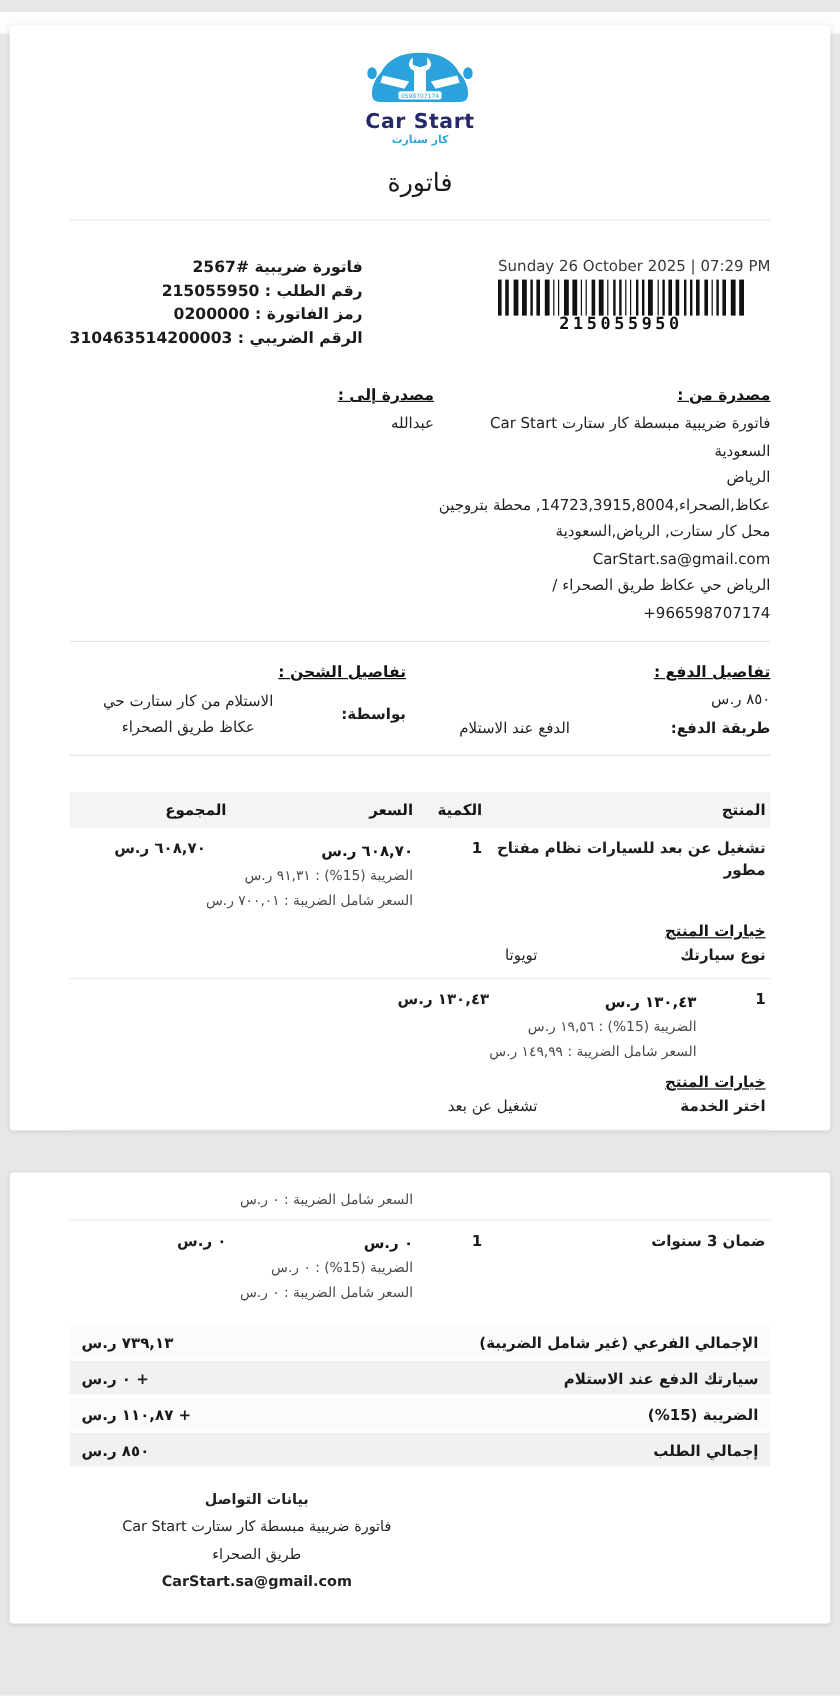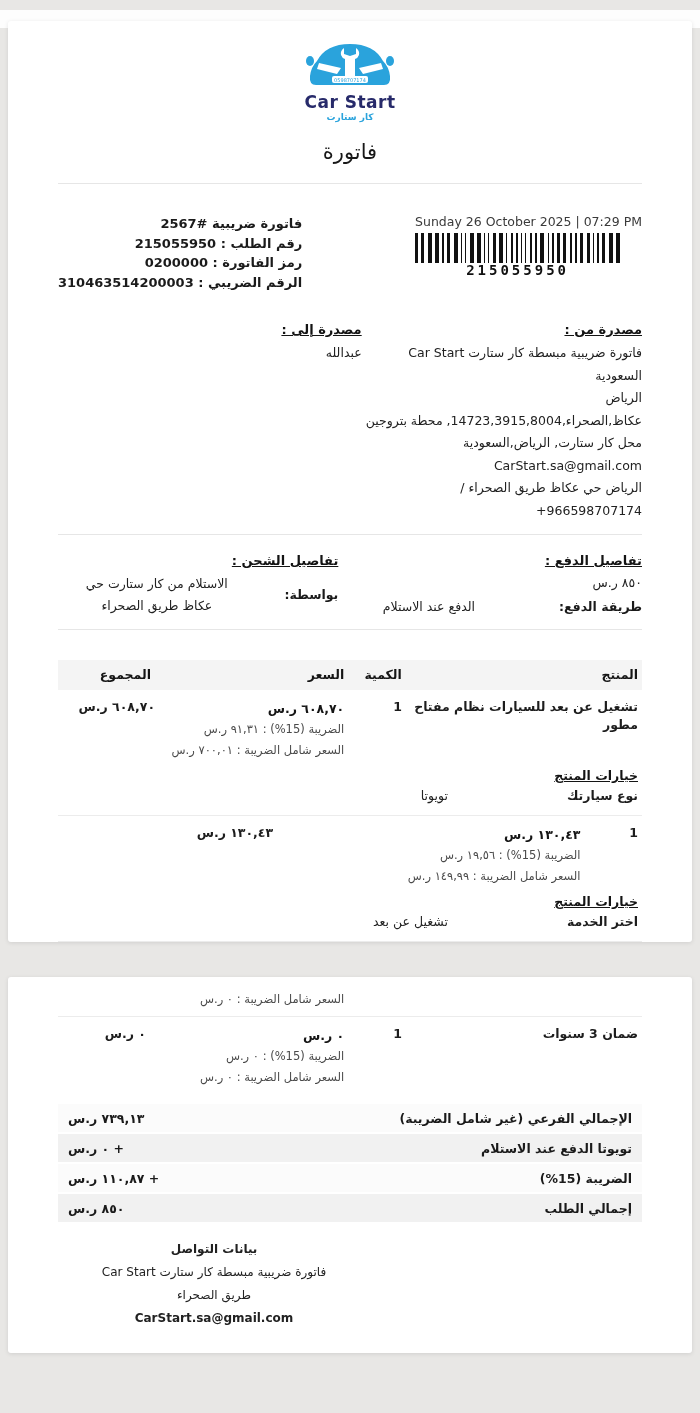--- a/index.html
+++ b/index.html
@@ -46,21 +46,21 @@
   .srow{display:flex;align-items:center;font-size:12.5px;line-height:22px;margin-top:2px;}
   .slabel{flex:0 0 38%;font-weight:bold;color:#1a1a1a;}
   .svalue{width:150px;color:#222;text-align:center;}
   
   .table{margin-top:30px;}
   .thead{display:flex;background:#f4f4f4;padding:6px 4px;font-size:12.5px;font-weight:bold;line-height:15px;color:#151515;}
   .trow{display:flex;padding:8px 4px 2px;font-size:12.5px;}
   .c-prod{flex:0 0 41%;font-weight:bold;line-height:18px;}
   .c-qty{flex:0 0 10%;line-height:18px;}
   .c-price{flex:0 0 27%;line-height:18px;}
-  .c-total{flex:1 1 auto;text-align:center;font-weight:bold;line-height:18px;}
+  .c-total{flex:1 1 auto;text-align:right;font-weight:bold;line-height:18px;}
   .thead .c-prod,.thead .c-qty,.thead .c-price{font-weight:bold;}
   .price-main{font-weight:bold;color:#151515;line-height:21px;}
   .price-sub{font-size:11.5px;color:#4a4a4a;font-weight:normal;line-height:21px;white-space:nowrap;}
   .qty-val{font-weight:bold;}
   .opts{margin-top:4px;padding:0 4px 8px;border-bottom:1px solid #ececec;}
   .opts-head{font-size:12.5px;font-weight:bold;text-decoration:underline;line-height:18px;color:#141414;}
   .opt-row{display:flex;font-size:12.5px;line-height:22px;}
   .opt-label{flex:0 0 33%;font-weight:bold;}
   .opt-value{color:#222;}
   .cont-row{display:flex;padding:8px 4px 6px;border-bottom:1px solid #ececec;}
@@ -280,21 +280,21 @@
       </div>
       <div class="c-total">٠ ر.س</div>
     </div>
 
     <div class="totals">
       <div class="total-row">
         <div class="total-label">الإجمالي الفرعي (غير شامل الضريبة)</div>
         <div class="total-value">٧٣٩,١٣ ر.س</div>
       </div>
       <div class="total-row">
-        <div class="total-label">تويوتا الدفع عند الاستلام</div>
+        <div class="total-label">سيارتك الدفع عند الاستلام</div>
         <div class="total-value">+ ٠ ر.س</div>
       </div>
       <div class="total-row">
         <div class="total-label">الضريبة (15%)</div>
         <div class="total-value">+ ١١٠,٨٧ ر.س</div>
       </div>
       <div class="total-row">
         <div class="total-label">إجمالي الطلب</div>
         <div class="total-value">٨٥٠ ر.س</div>
       </div>

